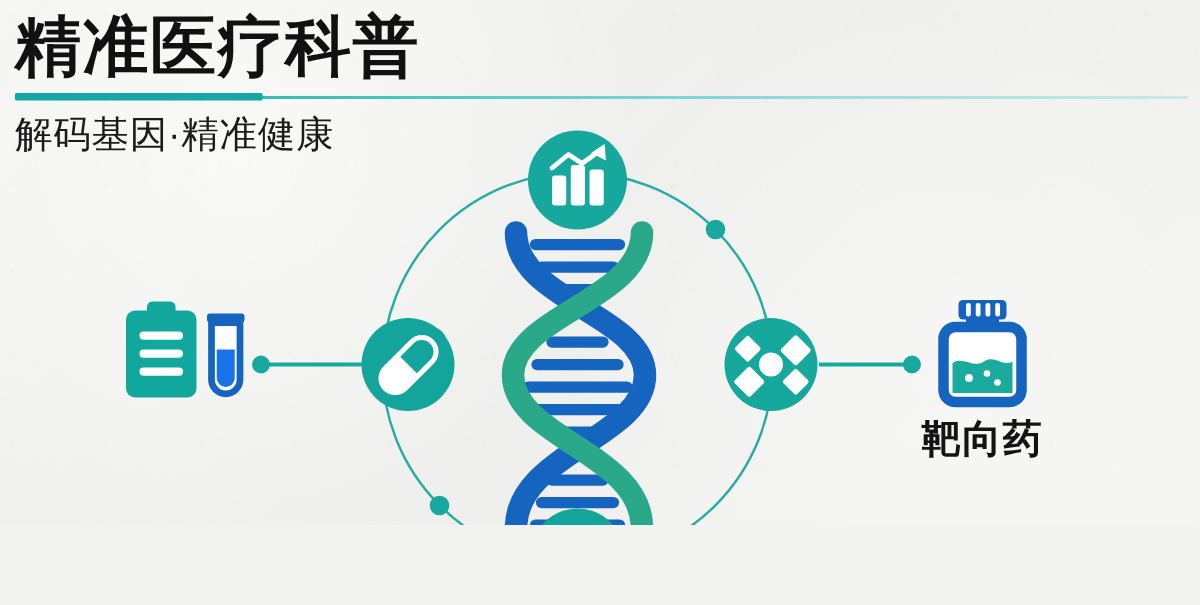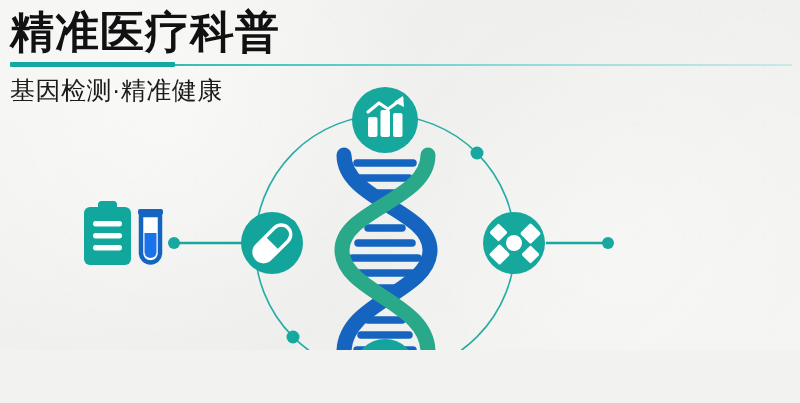--- a/index.html
+++ b/index.html
@@ -132,21 +132,21 @@
 <div id="poster">
   <div id="grain"></div>
 
   <div id="title">精准医疗科普</div>
 
   <div id="divider-wrap">
     <div id="divider-thin"></div>
     <div id="divider-thick"></div>
   </div>
 
-  <div id="subtitle">基因检测·精准健康</div>
+  <div id="subtitle">解码基因·精准健康</div>
 
   <svg id="diagram" viewBox="0 0 800 403">
 
     <circle cx="385" cy="245" r="130" fill="none" stroke="#1aa8a0" stroke-width="1.6" opacity="0.95"></circle>
 
     <circle cx="477" cy="153" r="6.5" fill="#17a99f"></circle>
     <circle cx="293" cy="153" r="5.5" fill="#17a99f" opacity="0.0"></circle>
     <circle cx="293" cy="337" r="6.5" fill="#17a99f"></circle>
     <circle cx="477" cy="337" r="5.5" fill="#17a99f" opacity="0.0"></circle>
 
@@ -237,14 +237,39 @@
         <rect x="21" y="36" width="29" height="5.5" rx="2.7" fill="#ffffff"></rect>
         <rect x="21" y="48" width="29" height="5.5" rx="2.7" fill="#ffffff"></rect>
 
         <rect x="66" y="12" width="25" height="6" rx="2" fill="#1565c0"></rect>
         <path d="M 69 18 L 88 18 L 88 56 A 9.5 9.5 0 0 1 69 56 Z" fill="#ffffff" stroke="#1565c0" stroke-width="4.5" stroke-linejoin="round"></path>
         <path d="M 72.5 36 L 84.5 36 L 84.5 55 A 6 6 0 0 1 72.5 55 Z" fill="#1a73e8"></path>
       </svg>
     </div>
   </div>
 
+  <div class="side-group" id="group-right">
+    <div class="side-icon">
+      <svg width="100" height="78" viewBox="0 0 100 78">
+
+        <rect x="34" y="4" width="32" height="13" rx="3" fill="#1565c0"></rect>
+        <rect x="39" y="6" width="3.2" height="9" rx="1.4" fill="#ffffff"></rect>
+        <rect x="45.5" y="6" width="3.2" height="9" rx="1.4" fill="#ffffff"></rect>
+        <rect x="52" y="6" width="3.2" height="9" rx="1.4" fill="#ffffff"></rect>
+        <rect x="58.5" y="6" width="3.2" height="9" rx="1.4" fill="#ffffff"></rect>
+
+        <rect x="39" y="16" width="22" height="7" fill="#1565c0"></rect>
+
+        <rect x="24" y="22" width="52" height="50" rx="8" fill="#ffffff" stroke="#1565c0" stroke-width="7" stroke-linejoin="round"></rect>
+
+        <path d="M 30 46
+                 C 37 41, 44 50, 51 45
+                 C 58 40, 64 49, 70 45
+                 L 70 66 L 30 66 Z" fill="#1bab9e"></path>
+        <circle cx="41" cy="56" r="2.6" fill="#ffffff"></circle>
+        <circle cx="53" cy="53" r="2.2" fill="#ffffff"></circle>
+        <circle cx="60" cy="59" r="2.2" fill="#ffffff"></circle>
+      </svg>
+    </div>
+    <div class="side-label">靶向药</div>
+  </div>
 
 </div>
 
 </body></html>

